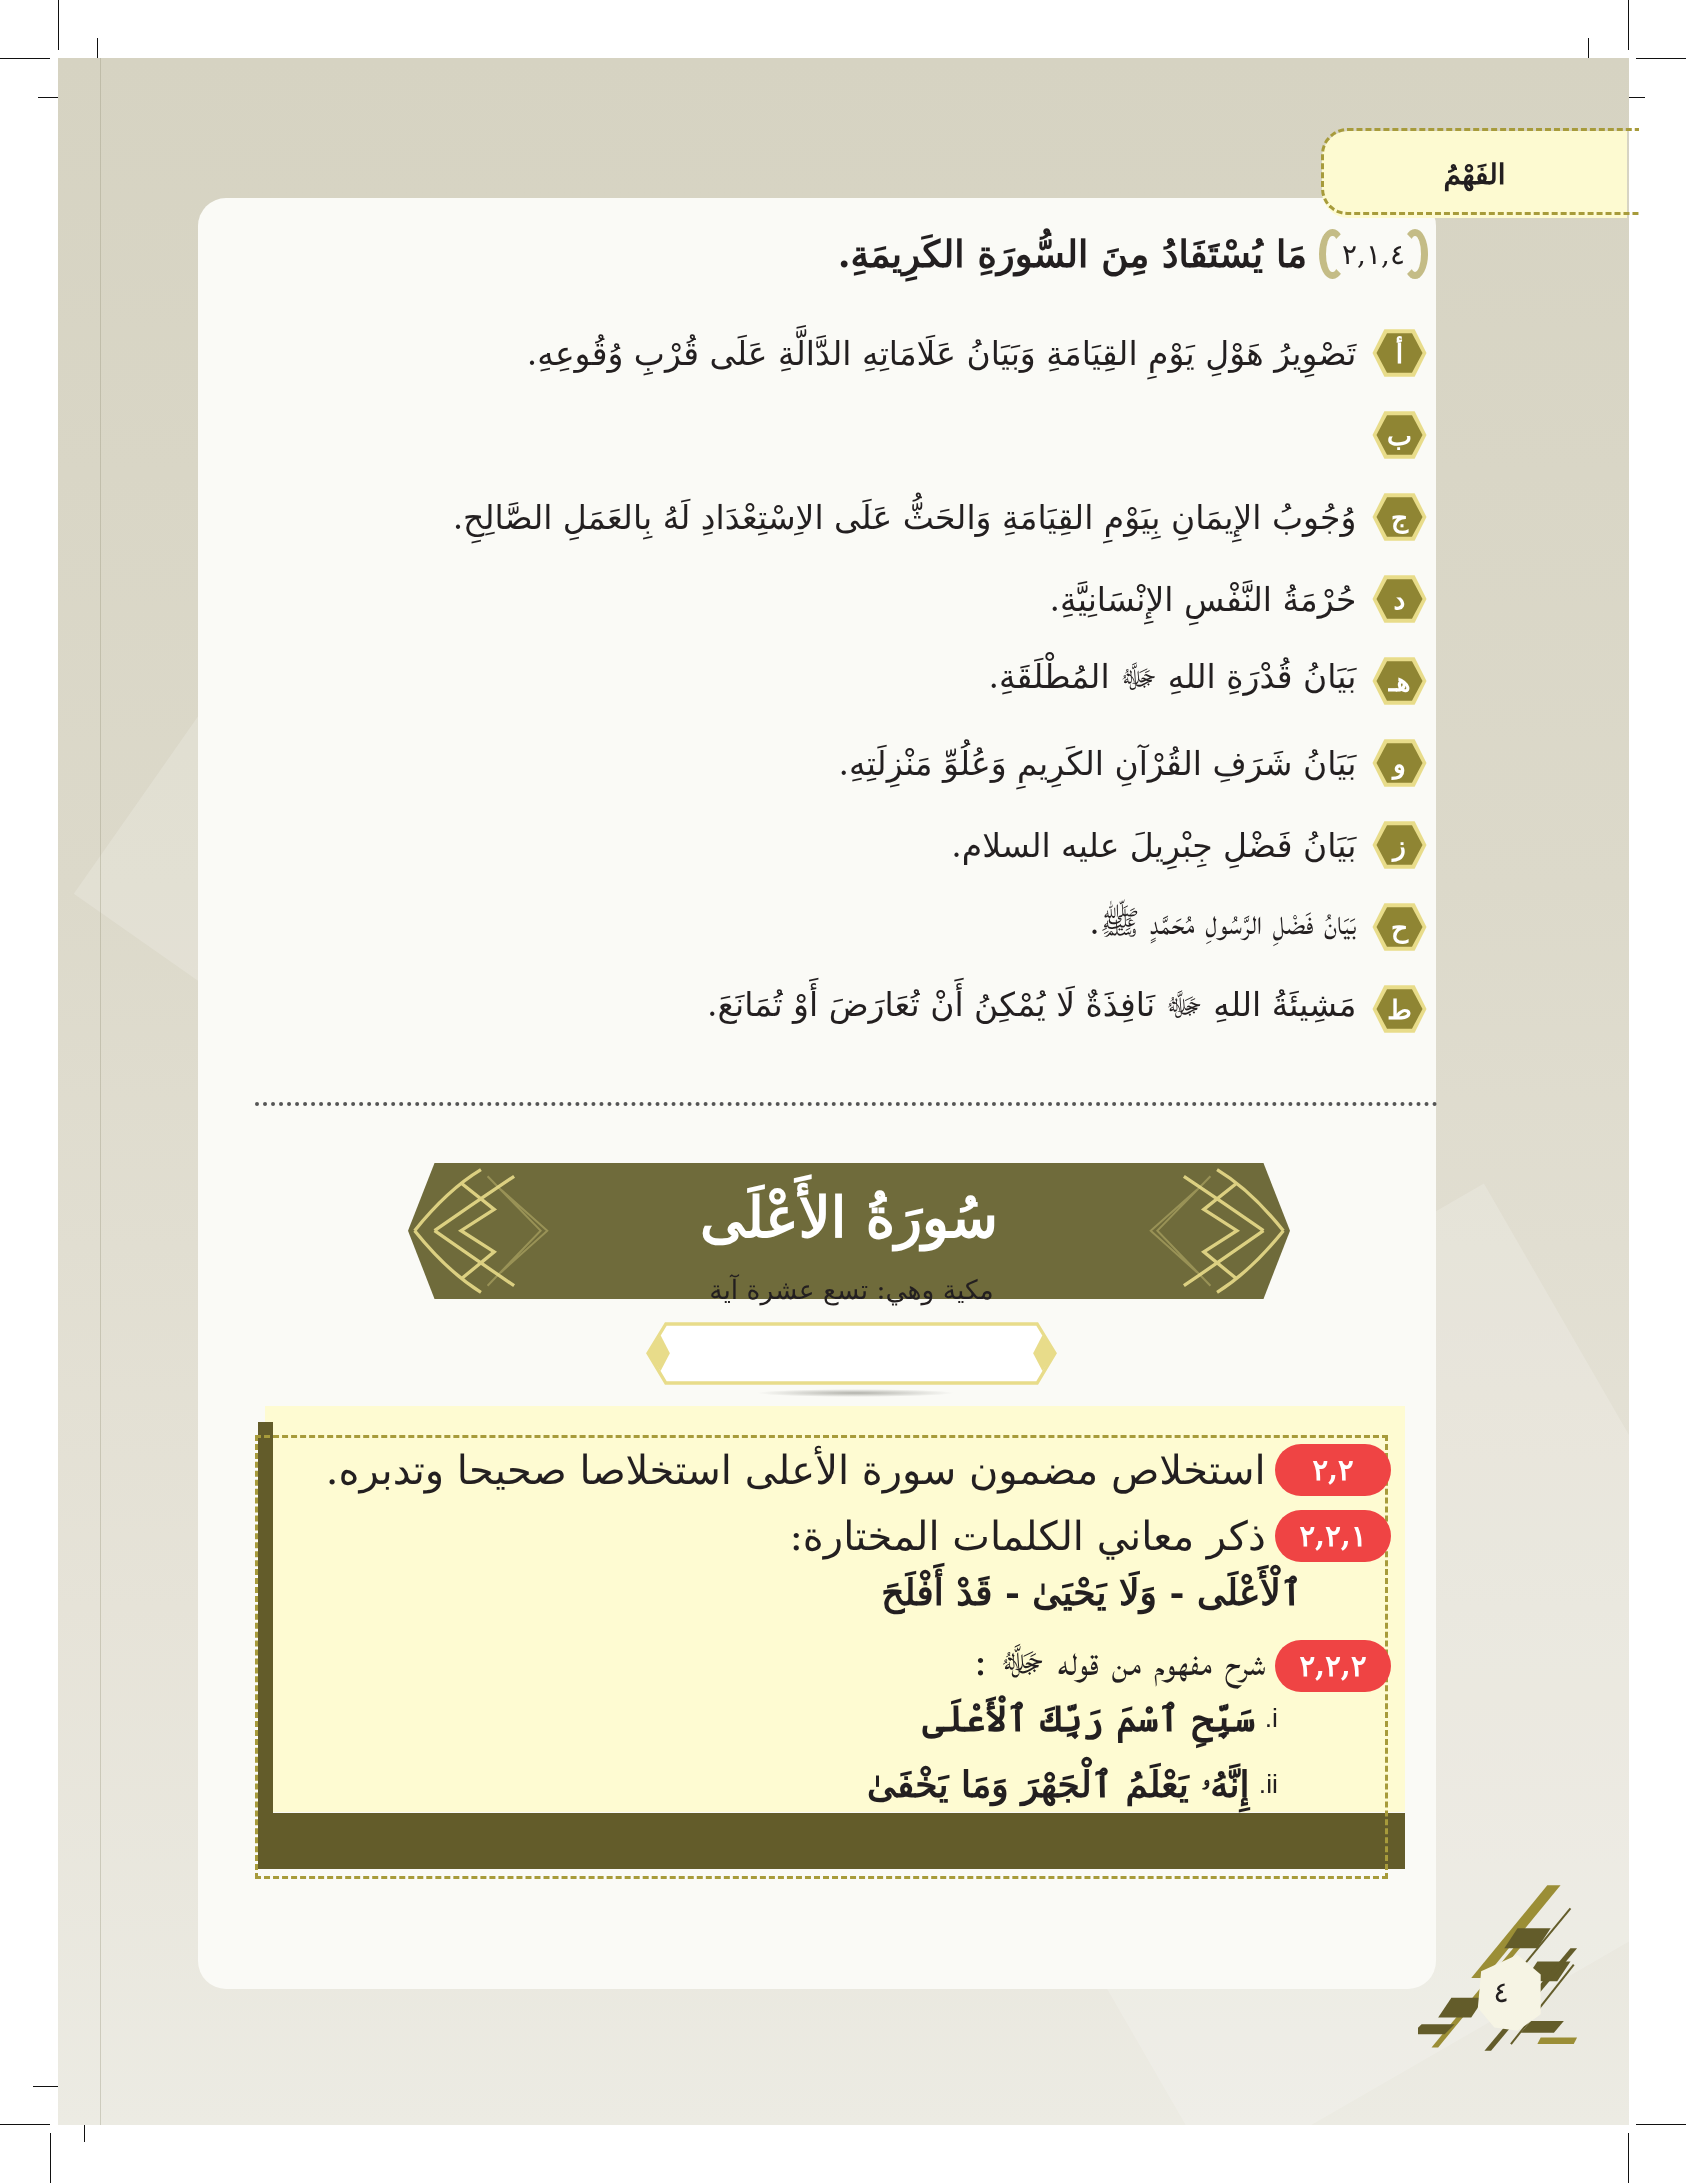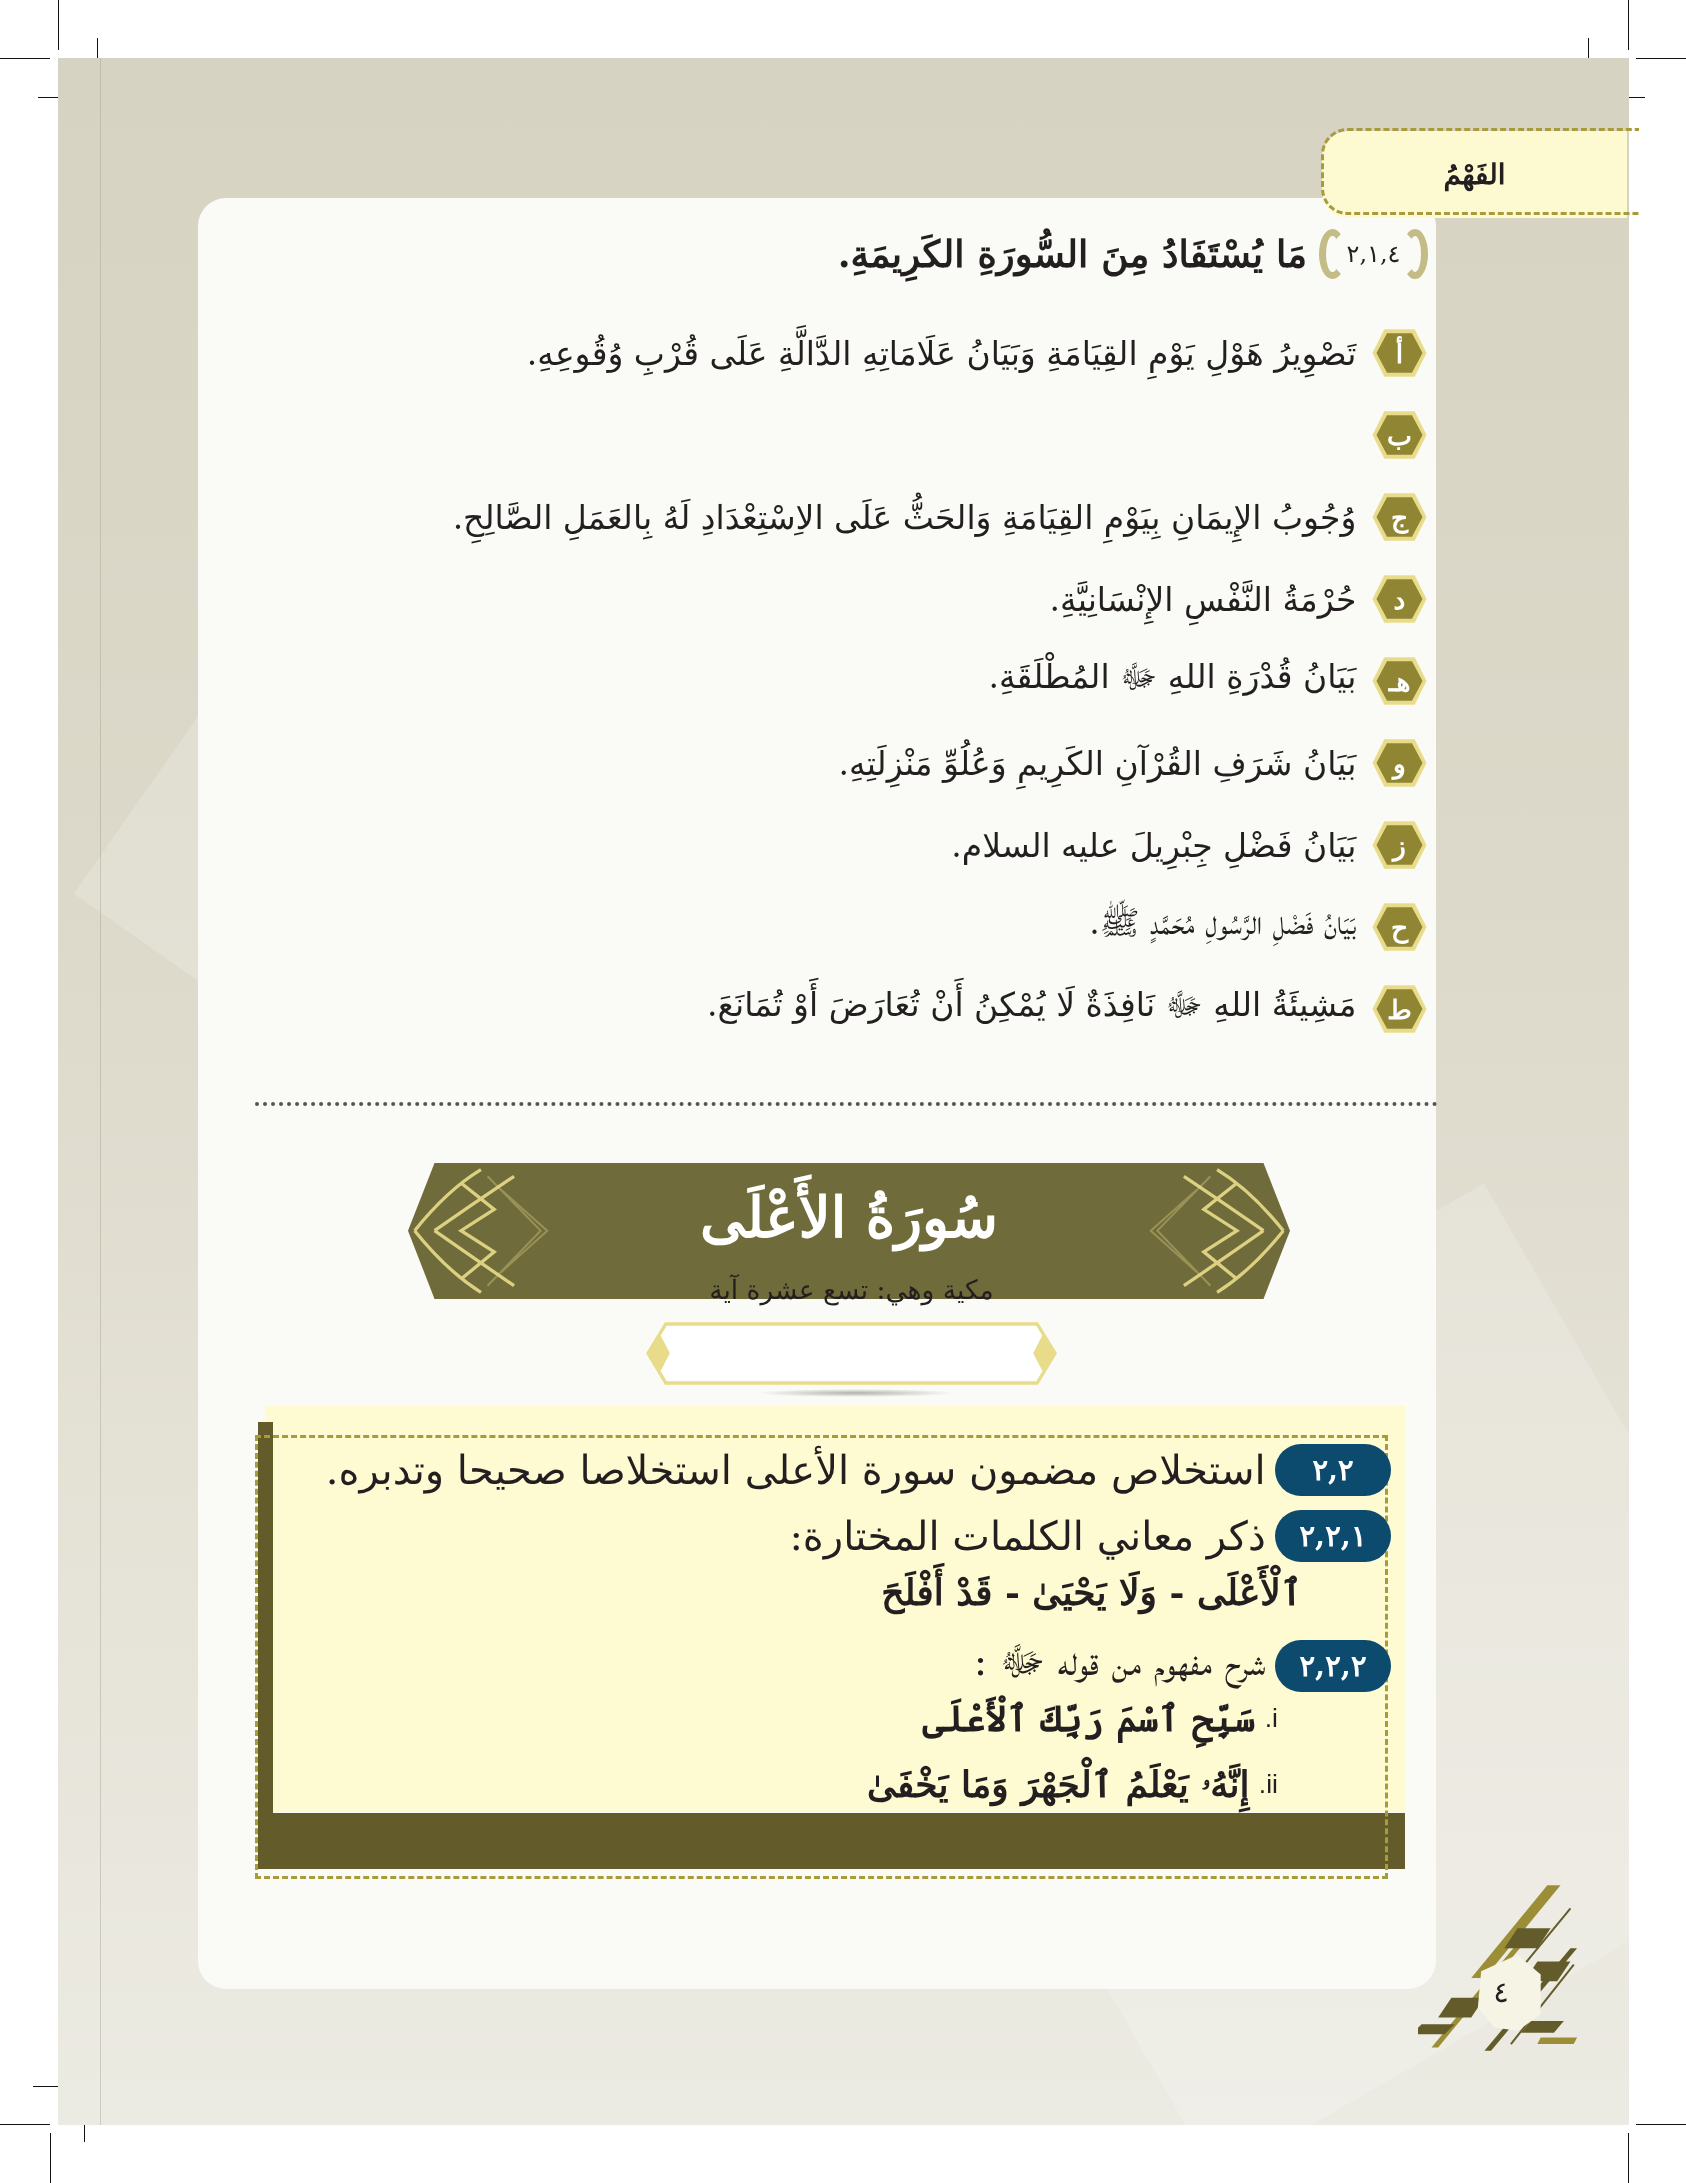--- a/index.html
+++ b/index.html
@@ -12,21 +12,21 @@
   .card { position:absolute; left:198px; top:198px; width:1238px; height:1791px; background:#fafaf6;
           border-radius:28px; }
   .tab { position:absolute; left:1322px; top:131px; width:305px; height:87px; background:#fdfad1;
          border-radius:26.5px 0 0 26.5px; }
   .tab-dash { position:absolute; left:1321px; top:128px; width:318px; height:87px; border:3.3px dashed #a79b3b;
               border-right:none; border-radius:26.5px 0 0 26.5px; box-sizing:border-box; }
   .tab-label { position:absolute; left:1322px; top:131px; width:305px; height:87px; display:flex; align-items:center;
                justify-content:center; font-size:28px; font-weight:bold; direction:rtl;border-radius:8px; }
   .heading { position:absolute; right:258px; top:229px; display:flex; align-items:center; direction:rtl; gap:12px; }
   .num-paren { position:relative; width:109px; height:50px; display:flex; align-items:center; justify-content:center;
-               font-size:24px; }
+               font-size:28px; }
   .num-paren::before, .num-paren::after { content:""; position:absolute; top:0; width:26.5px; height:50px;
                border:7.3px solid #c4bc86; border-radius:50%; box-sizing:border-box; }
   .num-paren::before { right:0; border-left-color:transparent; }
   .num-paren::after { left:0; border-right-color:transparent; }
   .heading-text { font-size:37px; font-weight:bold; }
   .items { position:absolute; right:258px; top:312px; width:1127px; direction:rtl; }
   .item { display:flex; align-items:center; height:82px; gap:14.6px; }
   .hex { width:57px; height:50px; flex:0 0 57px; position:relative; display:flex; align-items:center; justify-content:center;
          color:#fff; font-size:26.5px; font-weight:bold; }
   .hex svg { position:absolute; left:0; top:0; }
@@ -40,21 +40,21 @@
   .pill-text { position:absolute; left:646px; top:1258px; width:411px; height:63px; display:flex; align-items:center;
                justify-content:center; font-size:26.5px; direction:rtl; }
   .pill-shadow { position:absolute; left:756px; top:1389px; width:199px; height:8px; border-radius:50%;
                  background:radial-gradient(ellipse at center, rgba(90,90,80,0.45), rgba(90,90,80,0) 70%); }
   .ybox { position:absolute; left:265px; top:1406px; width:1140px; height:406px; background:#fefbd2; }
   .ybox-left { position:absolute; left:258px; top:1422px; width:14.6px; height:447px; background:#635c2a; }
   .ybox-bottom { position:absolute; left:258px; top:1813px; width:1147px; height:56px; background:#635c2a; }
   .ybox-dash { position:absolute; left:255px; top:1435px; width:1133px; height:444px;
                border:3.3px dashed #a79b3b; box-sizing:border-box; }
   .yrow { position:absolute; right:295px; display:flex; align-items:center; direction:rtl; gap:9.3px; }
-  .badge { height:52px; border-radius:26.5px; background:#0c4a6e; color:#fff; display:flex; align-items:center;
+  .badge { height:52px; border-radius:26.5px; background:#ef4444; color:#fff; display:flex; align-items:center;
            justify-content:center; font-size:29px; font-weight:bold; }
   .ytext { font-size:40px; white-space:nowrap; }
   .quran { font-size:36px; font-weight:bold; white-space:nowrap; }
   .roman { font-family:"Liberation Sans", sans-serif; font-size:26.5px; }
   .pagenum { position:absolute; left:1418px; top:1882px; width:166px; height:172px; }
   .pagenum-text { position:absolute; left:1478px; top:1972px; width:46px; height:40px; display:flex; align-items:center;
                   justify-content:center; font-size:29px; }
 </style>
 </head>
 <body>

